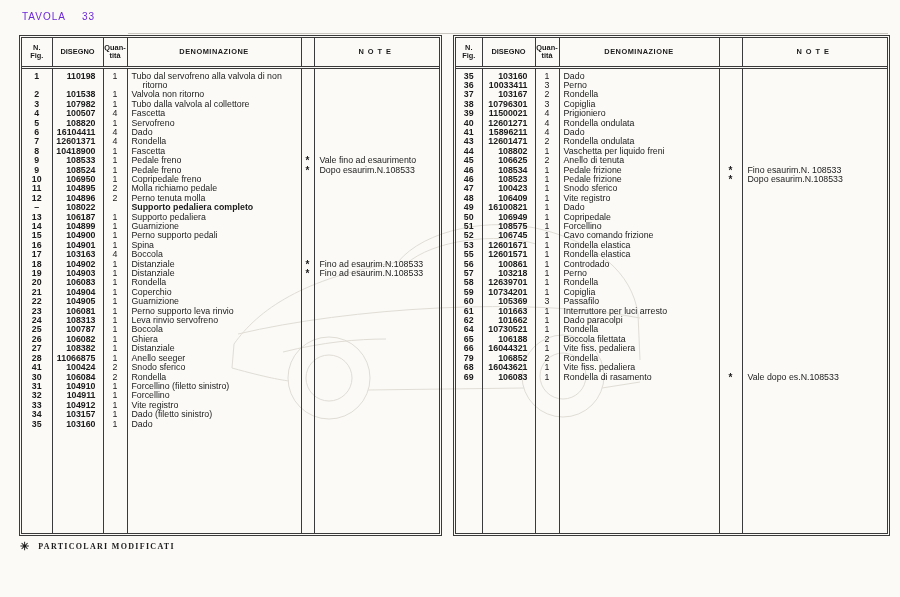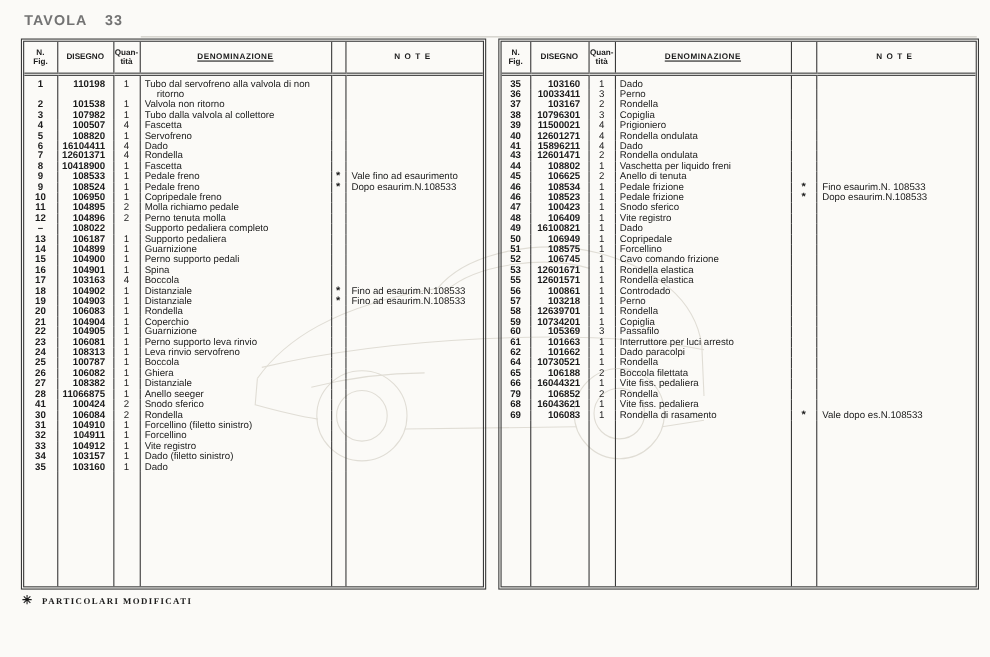--- a/index.html
+++ b/index.html
@@ -23,21 +23,21 @@
   .watermark{
     position:absolute;left:228px;top:192px;width:460px;height:230px;
     z-index:0;pointer-events:none;
   }
   .watermark path,.watermark circle,.watermark line{
     fill:none;stroke:var(--watermark);stroke-width:1;
   }
   
   .title{
     position:absolute;left:22px;top:11px;z-index:2;
-    font-weight:bold;font-size:13px;letter-spacing:1px;color:#737373;
+    font-weight:normal;font-size:10px;letter-spacing:1px;color:#6d28d9;
   }
   .title .num{margin-left:16px;}
   .title-rule{
     position:absolute;left:128px;top:33px;width:760px;height:1px;
     background:var(--rule);z-index:1;
   }
   
   .tbl-wrap{
     position:absolute;top:37px;height:497px;z-index:1;
     border:1px solid var(--border);
@@ -58,29 +58,29 @@
     overflow:hidden;
   }
   table.parts th:first-child,table.parts td:first-child{border-left:none;}
   table.parts thead th{
     height:29px;vertical-align:middle;text-align:center;
     font-size:7.4px;line-height:8.2px;font-weight:bold;
     border-bottom:3px double var(--border);
     padding:1px 0;
   }
   th.h-note div{letter-spacing:4px;}
-  th.h-den div{letter-spacing:0.5px;text-decoration:underline;}
+  th.h-den div{letter-spacing:0.5px;}
   tbody tr:first-child td{padding-top:3px;}
   .c-fig{text-align:center;font-weight:bold;}
   .c-disegno{text-align:right;padding-right:7px;font-weight:bold;}
   .c-qty{text-align:center;}
   .c-den{padding-left:15px;padding-right:2px;text-indent:-11px;}
   .c-star{text-align:center;font-weight:bold;font-size:10px;}
   .c-note{padding-left:5px;padding-right:2px;}
-  tr.bold-row .c-den{font-weight:normal;}
+  tr.bold-row .c-den{font-weight:bold;}
   tr.filler-row td{height:220px;}
   
   .footnote{
     position:absolute;left:20px;top:541px;z-index:2;
     display:flex;align-items:center;gap:9px;
   }
   .footnote .sym{font-size:11px;font-weight:bold;line-height:11px;}
   .footnote .lbl{font-size:8px;font-weight:bold;letter-spacing:1.3px;font-family:Liberation Serif, serif;}
 </style>
 </head>

